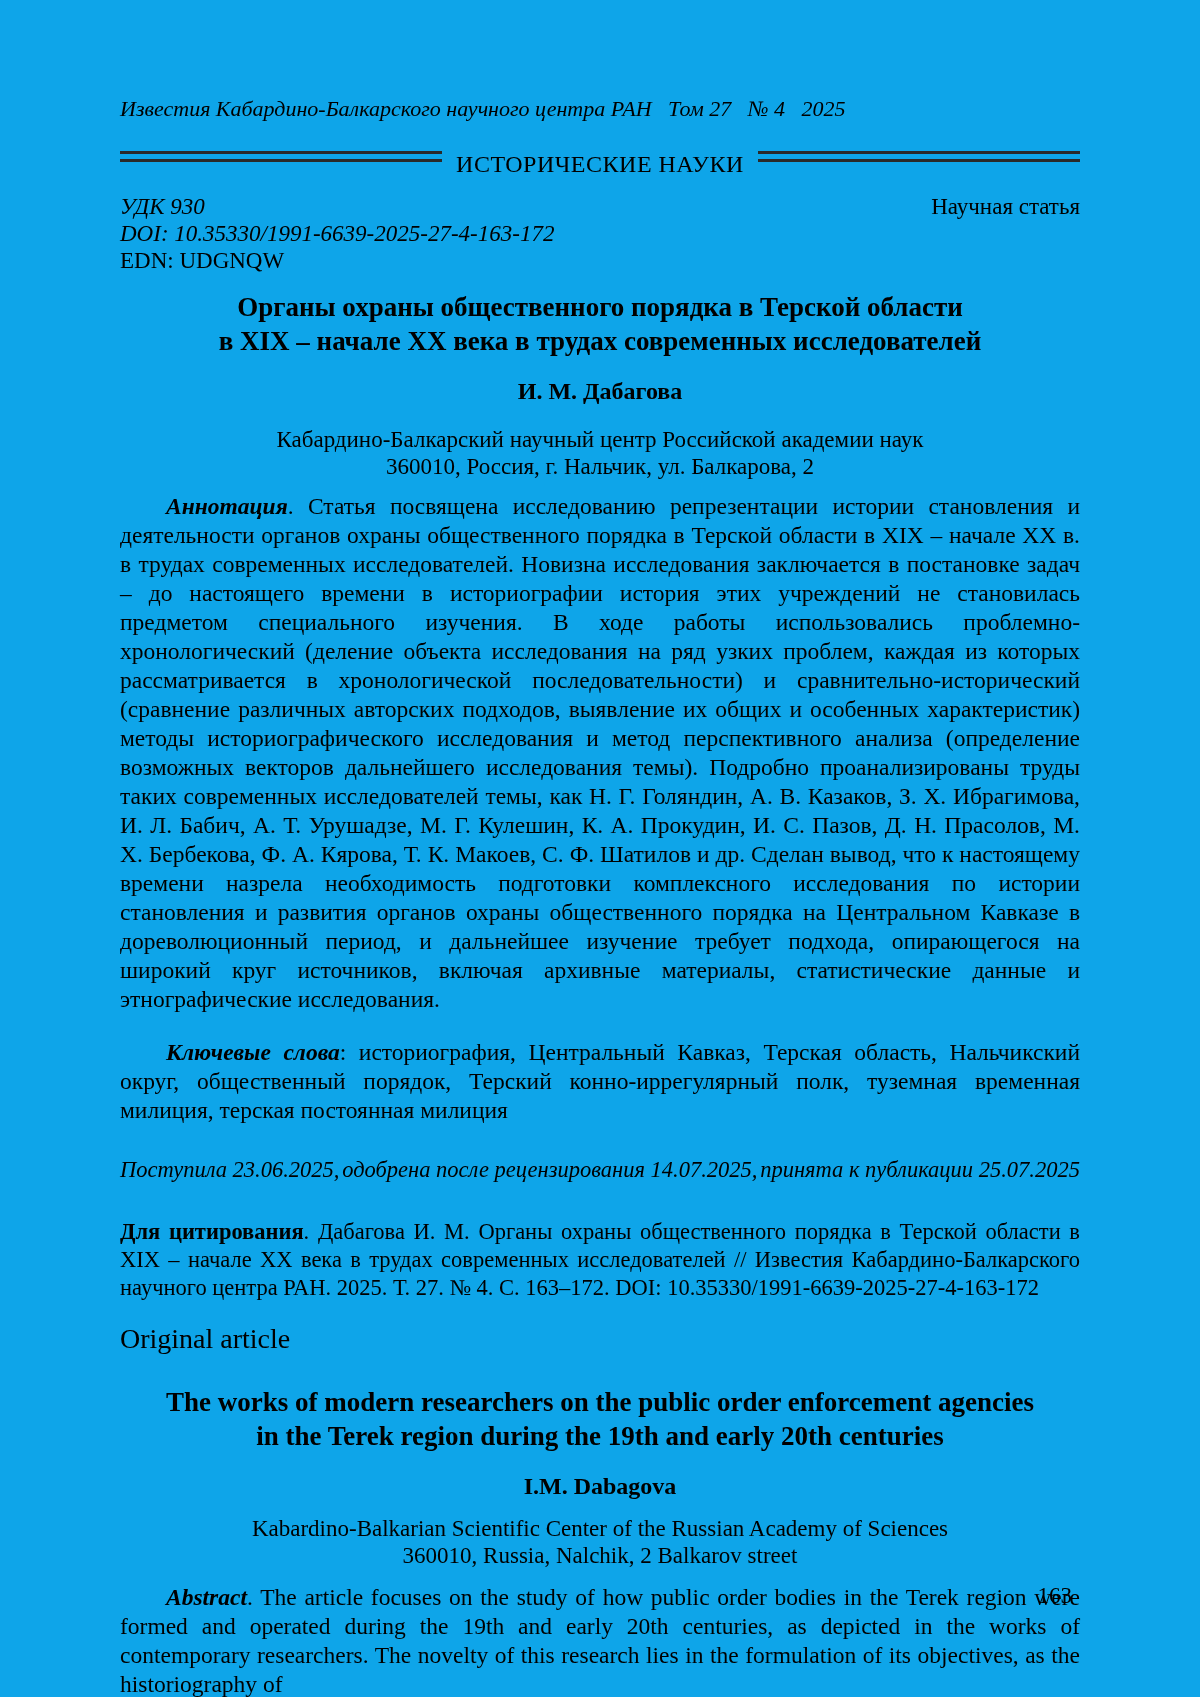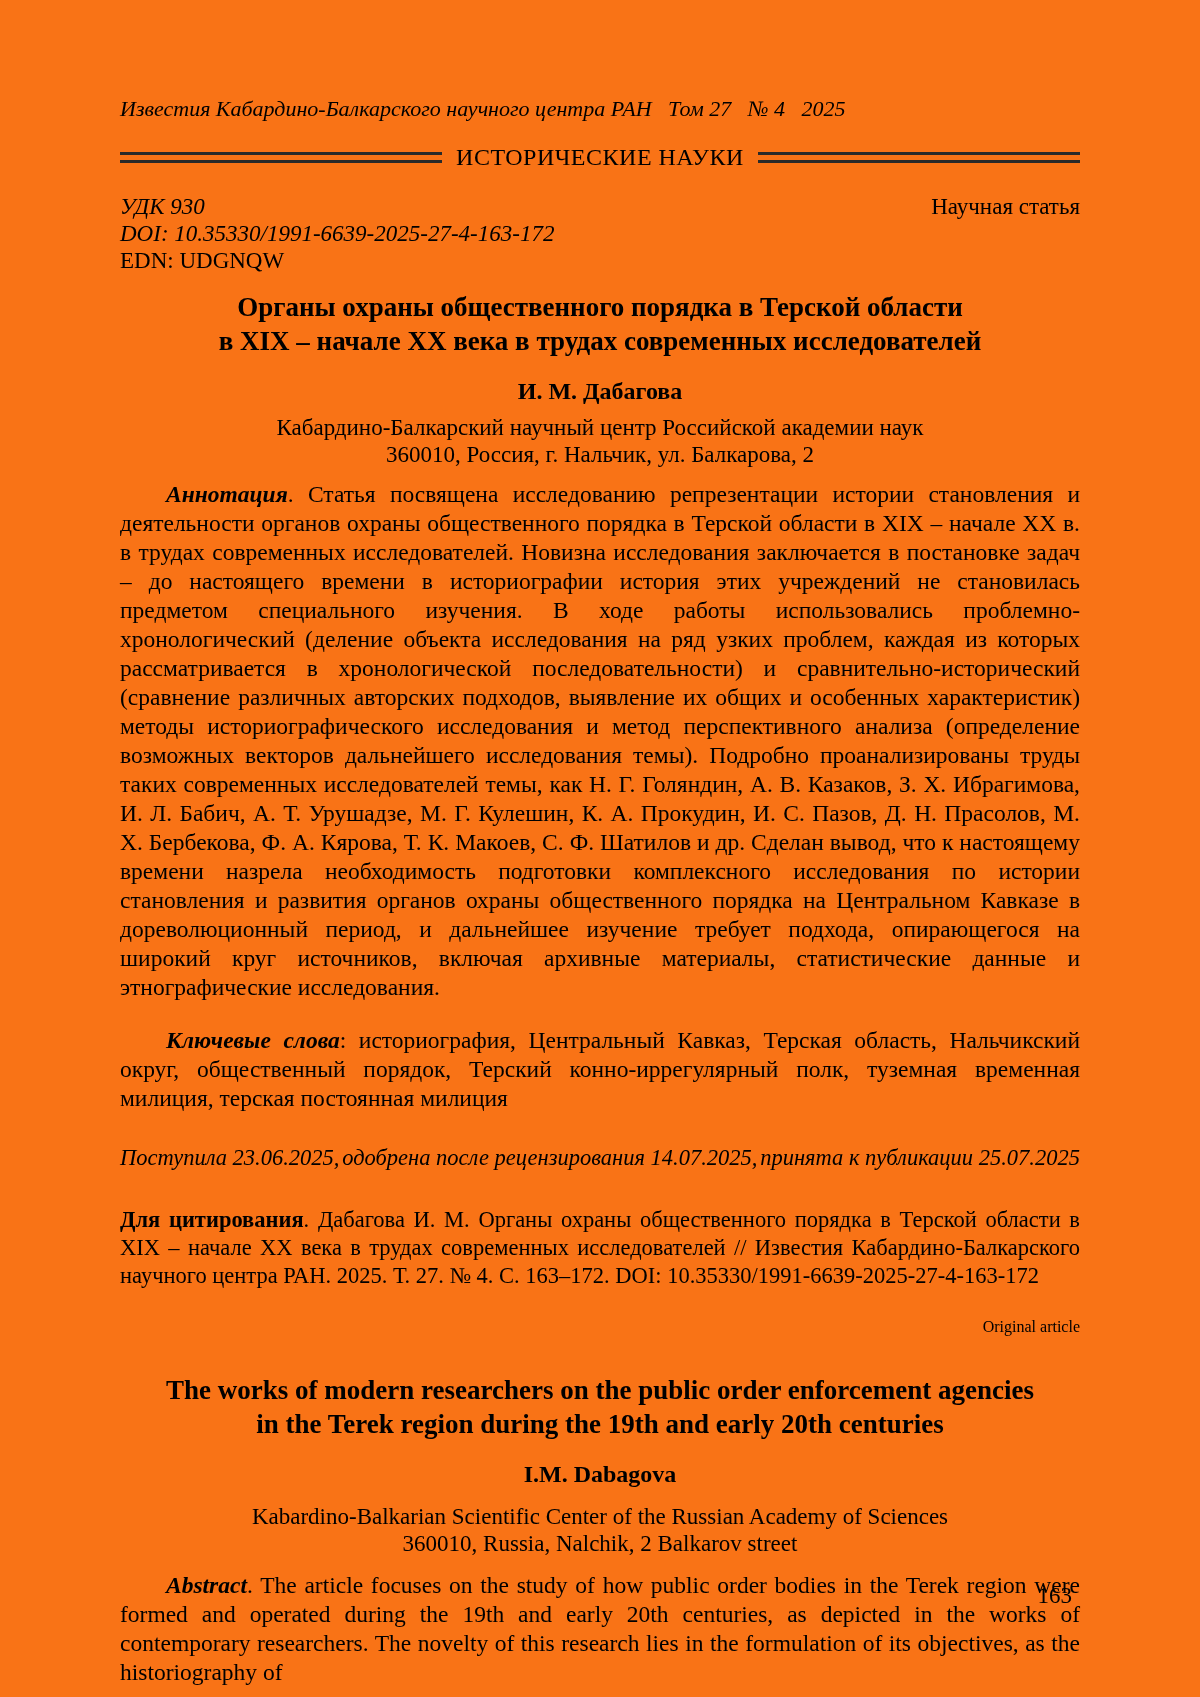--- a/index.html
+++ b/index.html
@@ -1,38 +1,38 @@
 <!DOCTYPE html>
 <html lang="ru"><head>
 <meta charset="utf-8">
 <style>
   html, body { margin: 0; padding: 0; background: #ffffff; }
   .page {
     position: relative;
     width: 1200px;
     height: 1697px;
     margin: 0 auto;
-    background: #f97316;
+    background: #0ea5e9;
     color: #000000;
     font-family: "Liberation Serif", "DejaVu Serif", serif;
     box-sizing: border-box;
     padding: 95px 120px 0 120px;
     overflow: hidden;
   }
 
   .journal-header {
     font-style: italic;
     font-size: 22px;
     line-height: 28px;
     white-space: pre;
   }
 
   .section-divider {
     display: flex;
-    align-items: center;
+    align-items: flex-start;
     gap: 14px;
     margin-top: 28px;
     height: 12px;
   }
   .dbl-line {
     flex: 1;
     height: 5px;
     border-top: 3px solid #2a2a2a;
     border-bottom: 3px solid #2a2a2a;
   }
@@ -55,21 +55,21 @@
     white-space: pre-line;
   }
   .author {
     margin-top: 18px;
     text-align: center;
     font-weight: bold;
     font-size: 24px;
     line-height: 30px;
   }
   .affiliation {
-    margin-top: 8px;
+    margin-top: 20px;
     text-align: center;
     font-size: 23px;
     line-height: 27px;
     white-space: pre-line;
   }
 
   .para {
     font-size: 23.5px;
     line-height: 29px;
     text-align: justify;
@@ -87,22 +87,22 @@
     font-style: italic;
     font-size: 22.5px;
     line-height: 29px;
     text-align: center;
   }
 
   .citation { margin-top: 34px; font-size: 22.5px; line-height: 28px; }
 
   .original-article {
     margin-top: 22px;
-    text-align: right;
-    font-size: 16px;
+    text-align: left;
+    font-size: 28px;
     line-height: 29px;
   }
 
   .title-en {
     margin-top: 32px;
     text-align: center;
     font-weight: bold;
     font-size: 27px;
     line-height: 34px;
     white-space: pre-line;

